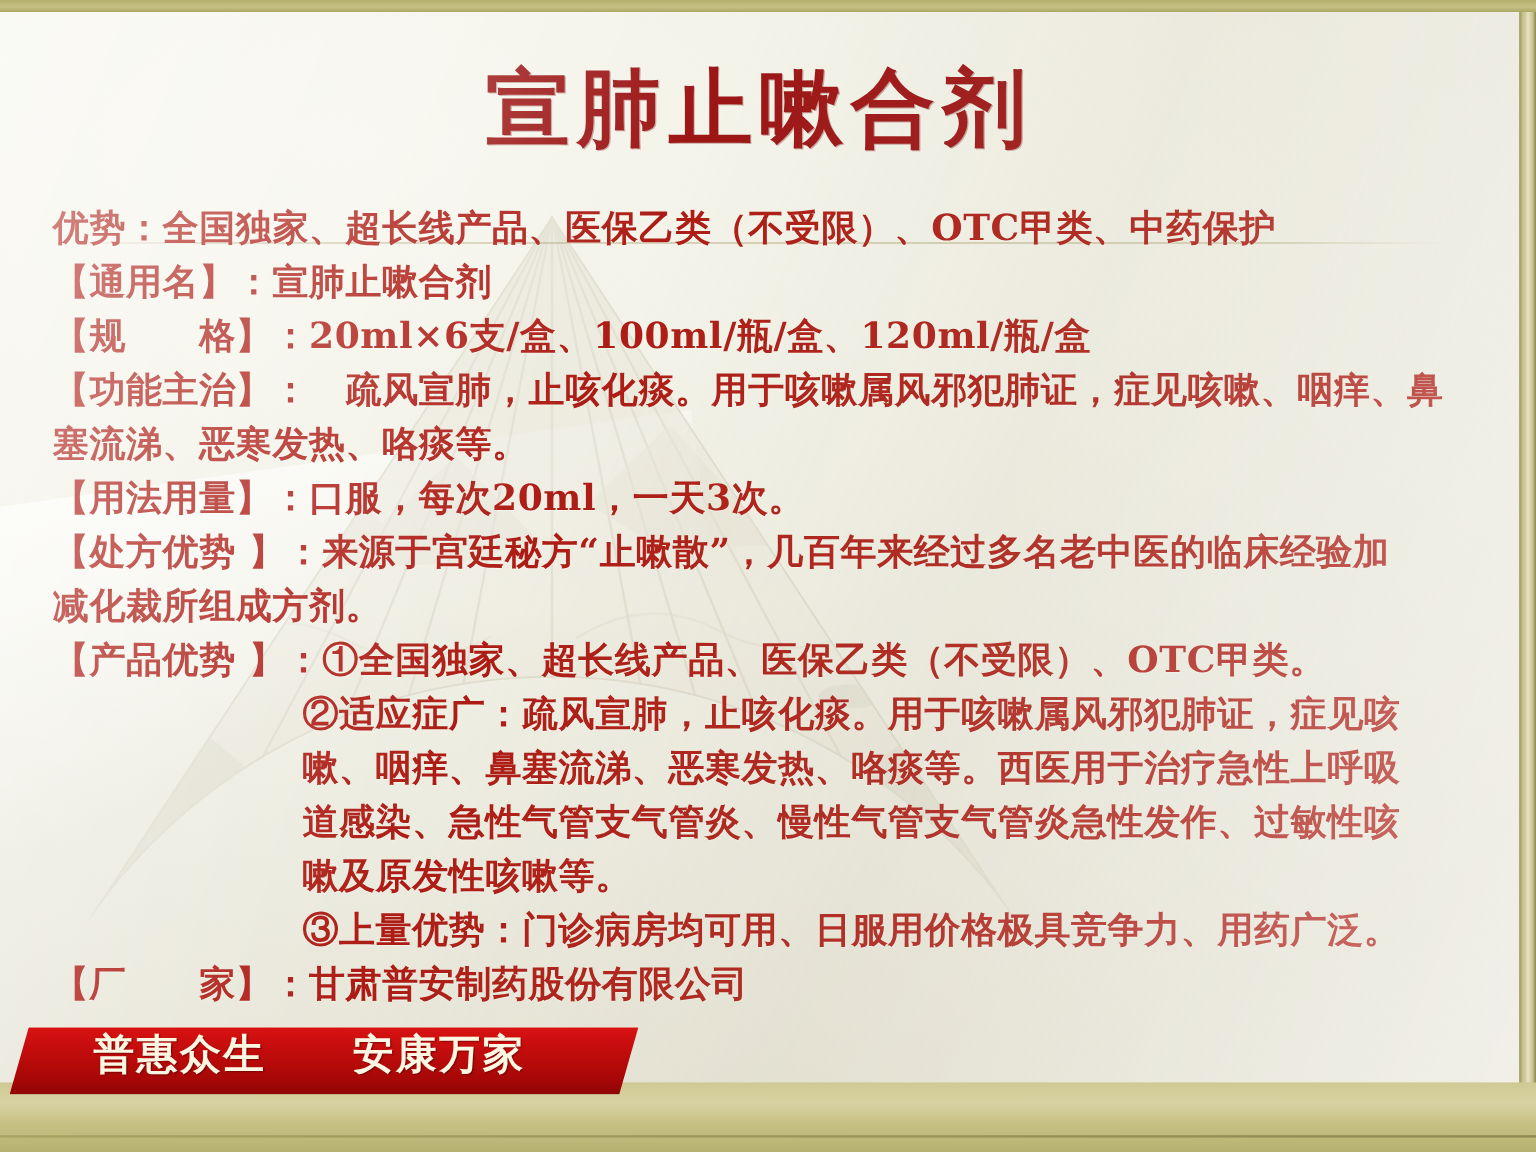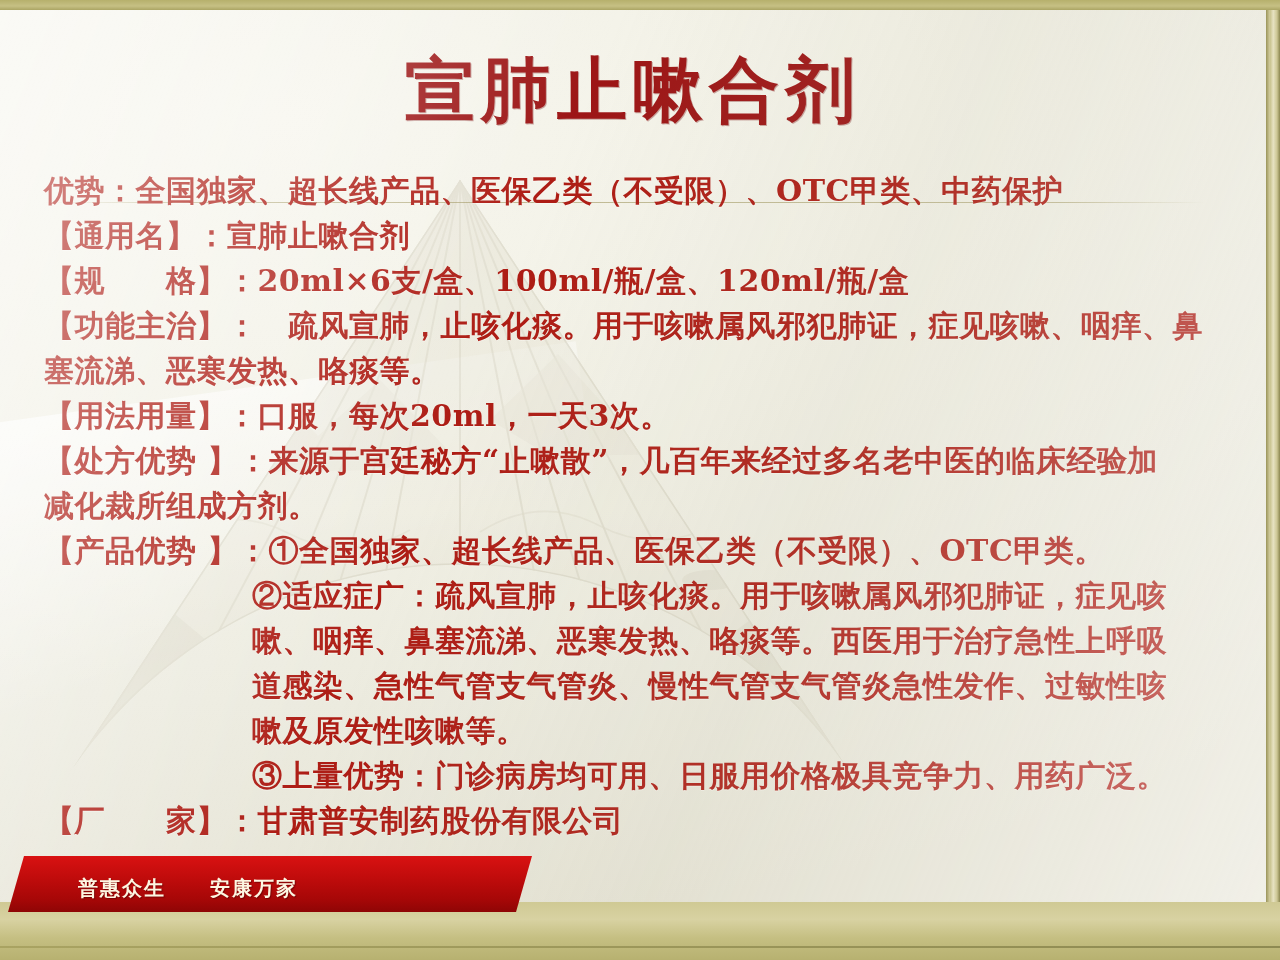--- a/index.html
+++ b/index.html
@@ -88,21 +88,21 @@
   
   .banner{
     position:absolute;left:8px;bottom:48px;width:524px;height:56px;
     background:linear-gradient(180deg,#d91212 0%,#c20c0c 36%,#a60707 78%,#8e0505 100%);
     clip-path:polygon(16px 0, 524px 0, 508px 56px, 0 56px);
     box-shadow:0 2px 3px rgba(0,0,0,.25);
   }
   .banner-text{
     position:absolute;left:78px;bottom:58px;
     font-family:"DejaVu Serif","Liberation Serif",serif;
-    font-weight:bold;font-size:20px;color:#fdf6e2;letter-spacing:2px;
+    font-weight:bold;font-size:34px;color:#fdf6e2;letter-spacing:2px;
     text-shadow:1px 1px 1px rgba(90,0,0,.65);
     white-space:nowrap;
   }
 </style>
 </head>
 <body>
 
 <div id="slide">
 
   <div class="frame-top"></div>

